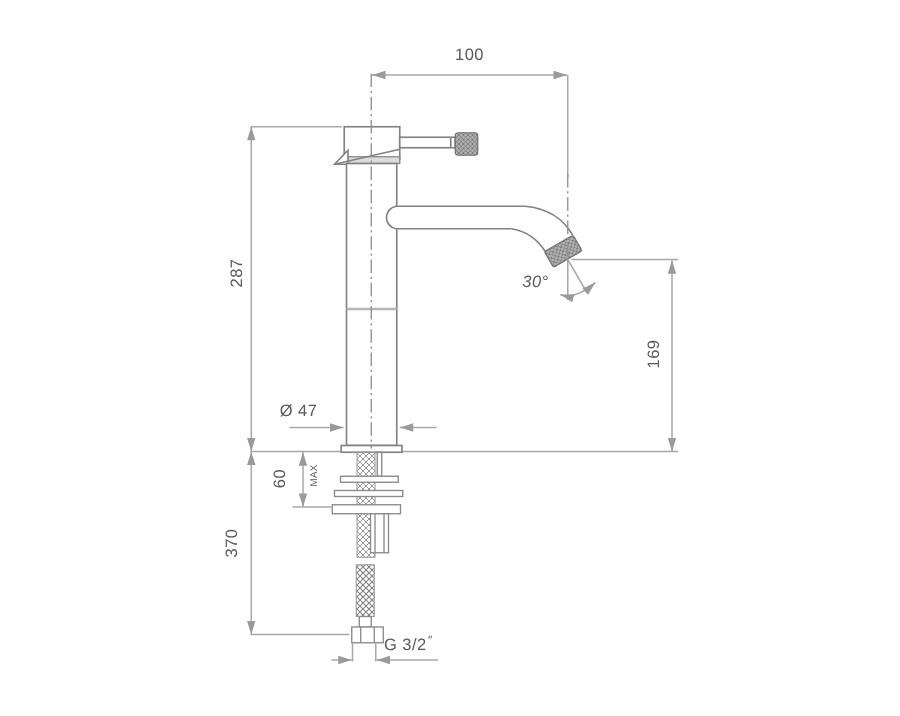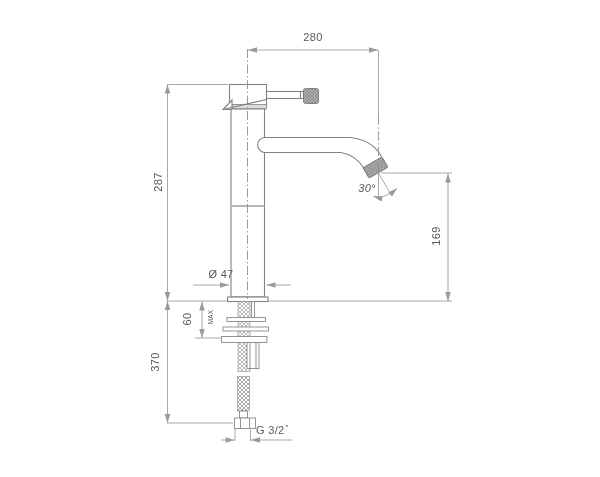--- a/index.html
+++ b/index.html
@@ -112,33 +112,33 @@
       <line x1="378.5" y1="116" x2="378.5" y2="173"></line>
     </g>
 
     <g stroke="#a8a8a8" stroke-width="1" fill="none">
       <line x1="378.5" y1="173" x2="378.5" y2="200"></line>
       <line x1="378.5" y1="173" x2="391.2" y2="194.9"></line>
       <path d="M 373.5,196.5 Q 384.5,199.5 396.9,188.4" marker-start="url(#as)" marker-end="url(#ae)"></path>
     </g>
   </svg>
 
-  <span class="lbl" style="left:313px;top:37px">280</span>
+  <span class="lbl" style="left:313px;top:37px">100</span>
 
   <span class="lbl v" style="left:158px;top:182px">287</span>
 
   <span class="lbl v" style="left:155px;top:362px">370</span>
 
   <span class="lbl v" style="left:187px;top:319px">60</span>
 
   <span class="lbl v tiny" style="left:210px;top:317px">MAX</span>
 
-  <span class="lbl" style="left:221px;top:274px">Ø 47</span>
+  <span class="lbl" style="left:199px;top:274px">Ø 47</span>
 
-  <span class="lbl it" style="left:367px;top:188px">30°</span>
+  <span class="lbl it" style="left:357px;top:188px">30°</span>
 
   <span class="lbl v" style="left:436px;top:236px">169</span>
 
   <span class="lbl anchor-left" style="left:256px;top:430px">
     <span>G 3/2</span><span class="sup">″</span>
   </span>
 
 </div>
 
 </body></html>

